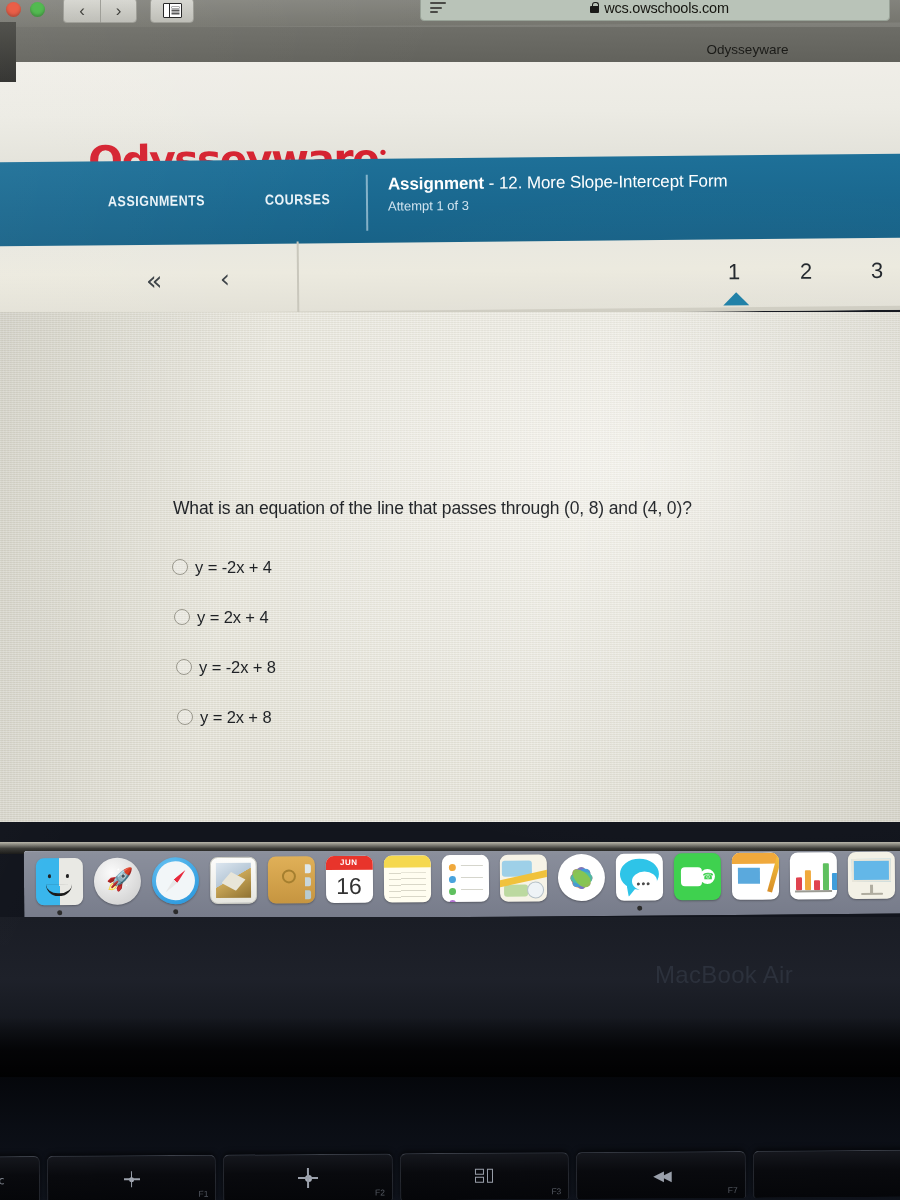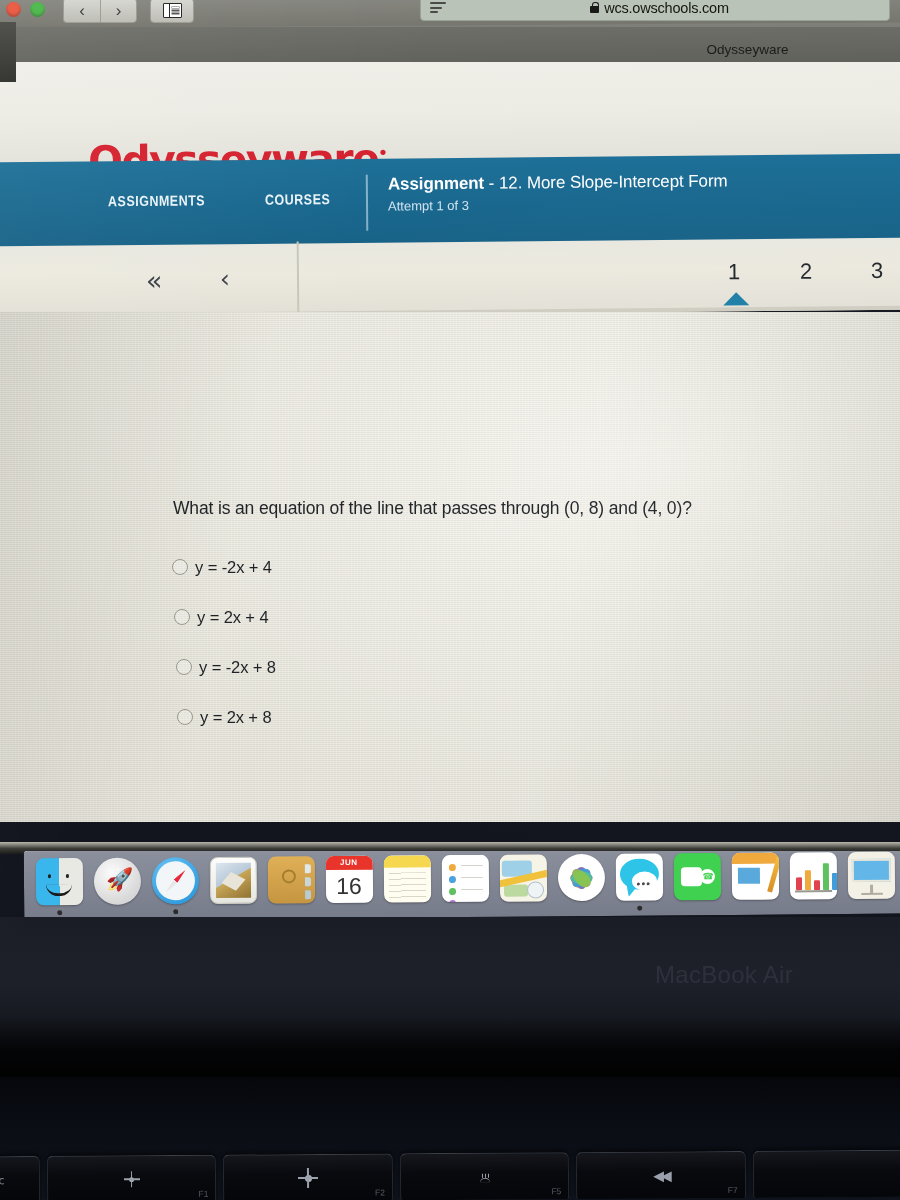--- a/index.html
+++ b/index.html
@@ -923,26 +923,26 @@
     </div>
     <div class="key">
       <span class="g-sun-sm"></span>
       <span class="key-label">F1</span>
     </div>
     <div class="key">
       <span class="g-sun-lg"></span>
       <span class="key-label">F2</span>
     </div>
     <div class="key">
-      <span class="g-kb-dim">
+      <span class="g-mission">
           <i></i>
           <i></i>
           <i></i>
         </span>
-      <span class="key-label">F5</span>
+      <span class="key-label">F3</span>
     </div>
     <div class="key">
       <span class="g-rew">◀◀</span>
       <span class="key-label">F7</span>
     </div>
     <div class="key"></div>
   </div>
 
 </div>
 

